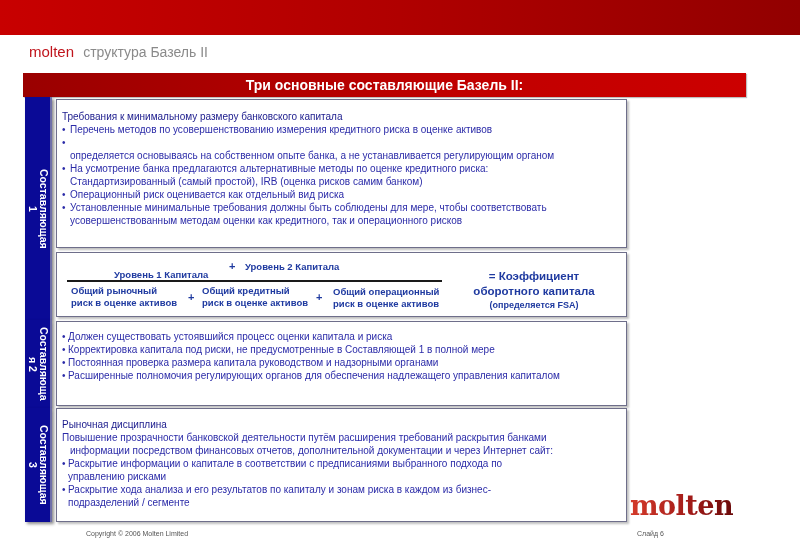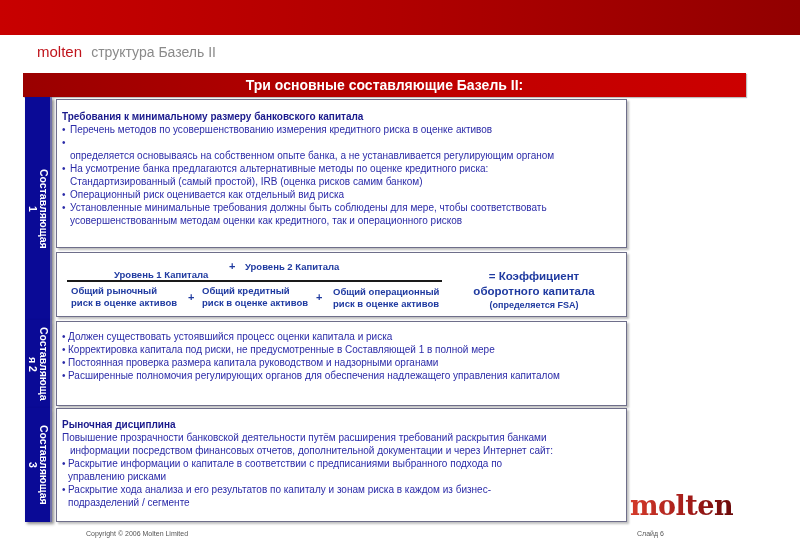--- a/index.html
+++ b/index.html
@@ -4,21 +4,21 @@
   <style>
     * { box-sizing: border-box; margin: 0; padding: 0; }
     html, body { width: 800px; height: 554px; background: #ffffff; overflow: hidden; }
     body { position: relative; font-family: "Liberation Sans", sans-serif; }
 
     .top-band {
       position: absolute; left: 0; top: 0; width: 800px; height: 35px;
       background: linear-gradient(90deg, #c80000 0%, #b00000 50%, #920000 100%);
     }
     .slide-title {
-      position: absolute; left: 29px; top: 43px; font-size: 15px; white-space: nowrap; margin-left: 8px;
+      position: absolute; left: 29px; top: 43px; font-size: 15px; white-space: nowrap;
     }
     .slide-title .brand { color: #c0141c; font-weight: normal; }
     .slide-title .subtitle { color: #8a8a8a; margin-left: 5px; font-size: 14px; }
 
     .header-bar {
       position: absolute; left: 23px; top: 73px; width: 723px; height: 24px;
       background: linear-gradient(90deg, #9a0000 0%, #c00000 60%, #cc0000 100%);
       color: #ffffff; font-weight: bold; font-size: 14px;
       display: flex; align-items: center; justify-content: center;
       box-shadow: 1px 1px 1px rgba(0,0,0,0.25);
@@ -40,21 +40,21 @@
     .tab2 { top: 320px; height: 88px; }
     .tab3 { top: 408px; height: 114px; }
 
     .panel {
       position: absolute; left: 56px; width: 571px;
       background: #ffffff; border: 1.5px solid #6e6e8a;
       box-shadow: 2px 2px 2px rgba(0,0,0,0.25);
       color: #2b2ba8; font-size: 10px; line-height: 13px;
       padding: 3px 5px;
     }
-    .panel .ptitle { color: #1a1a8c; font-weight: bold; font-size: 10px; }
+    .panel .ptitle { color: #1a1a8c; font-weight: normal; font-size: 10px; }
     .panel ul { list-style: none; }
     .panel li { position: relative; padding-left: 8px; }
     .panel li::before { content: "•"; position: absolute; left: 0; top: 0; }
     .panel li.tight { padding-left: 6px; }
     .panel .para { padding-left: 0; }
     .panel .indent { padding-left: 8px; }
 
     .p1 { top: 99px; height: 149px; padding-top: 10px; }
     .p2 { top: 252px; height: 65px; padding: 0; }
     .p3 { top: 321px; height: 85px; padding-top: 8px; }

